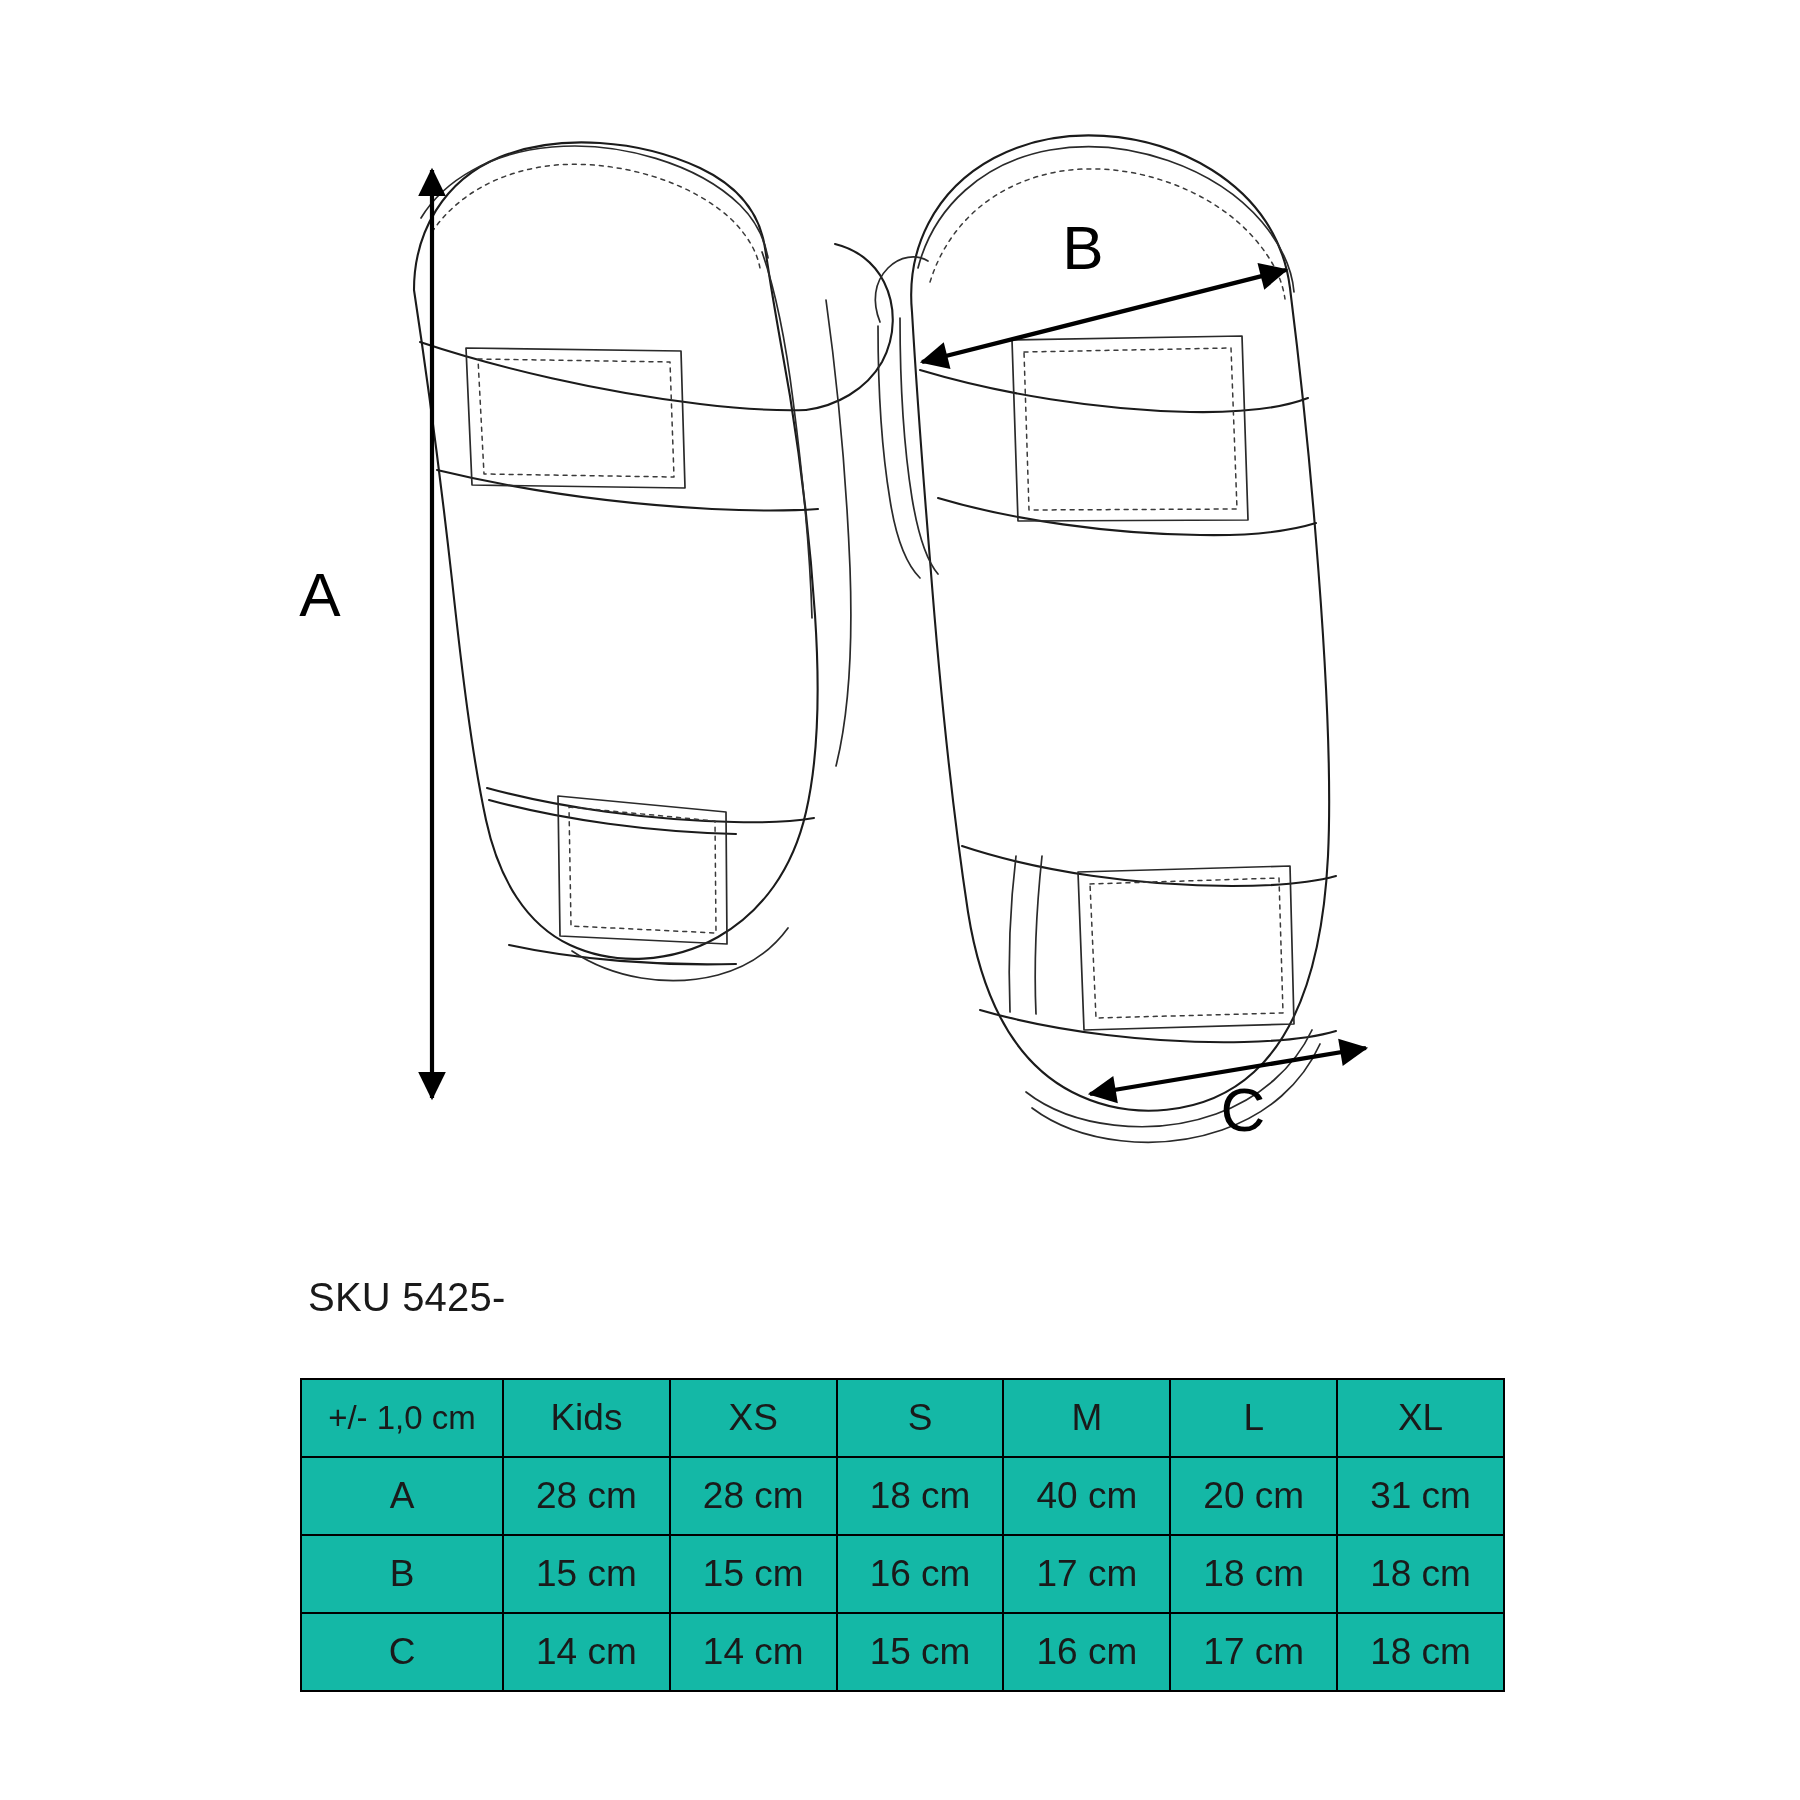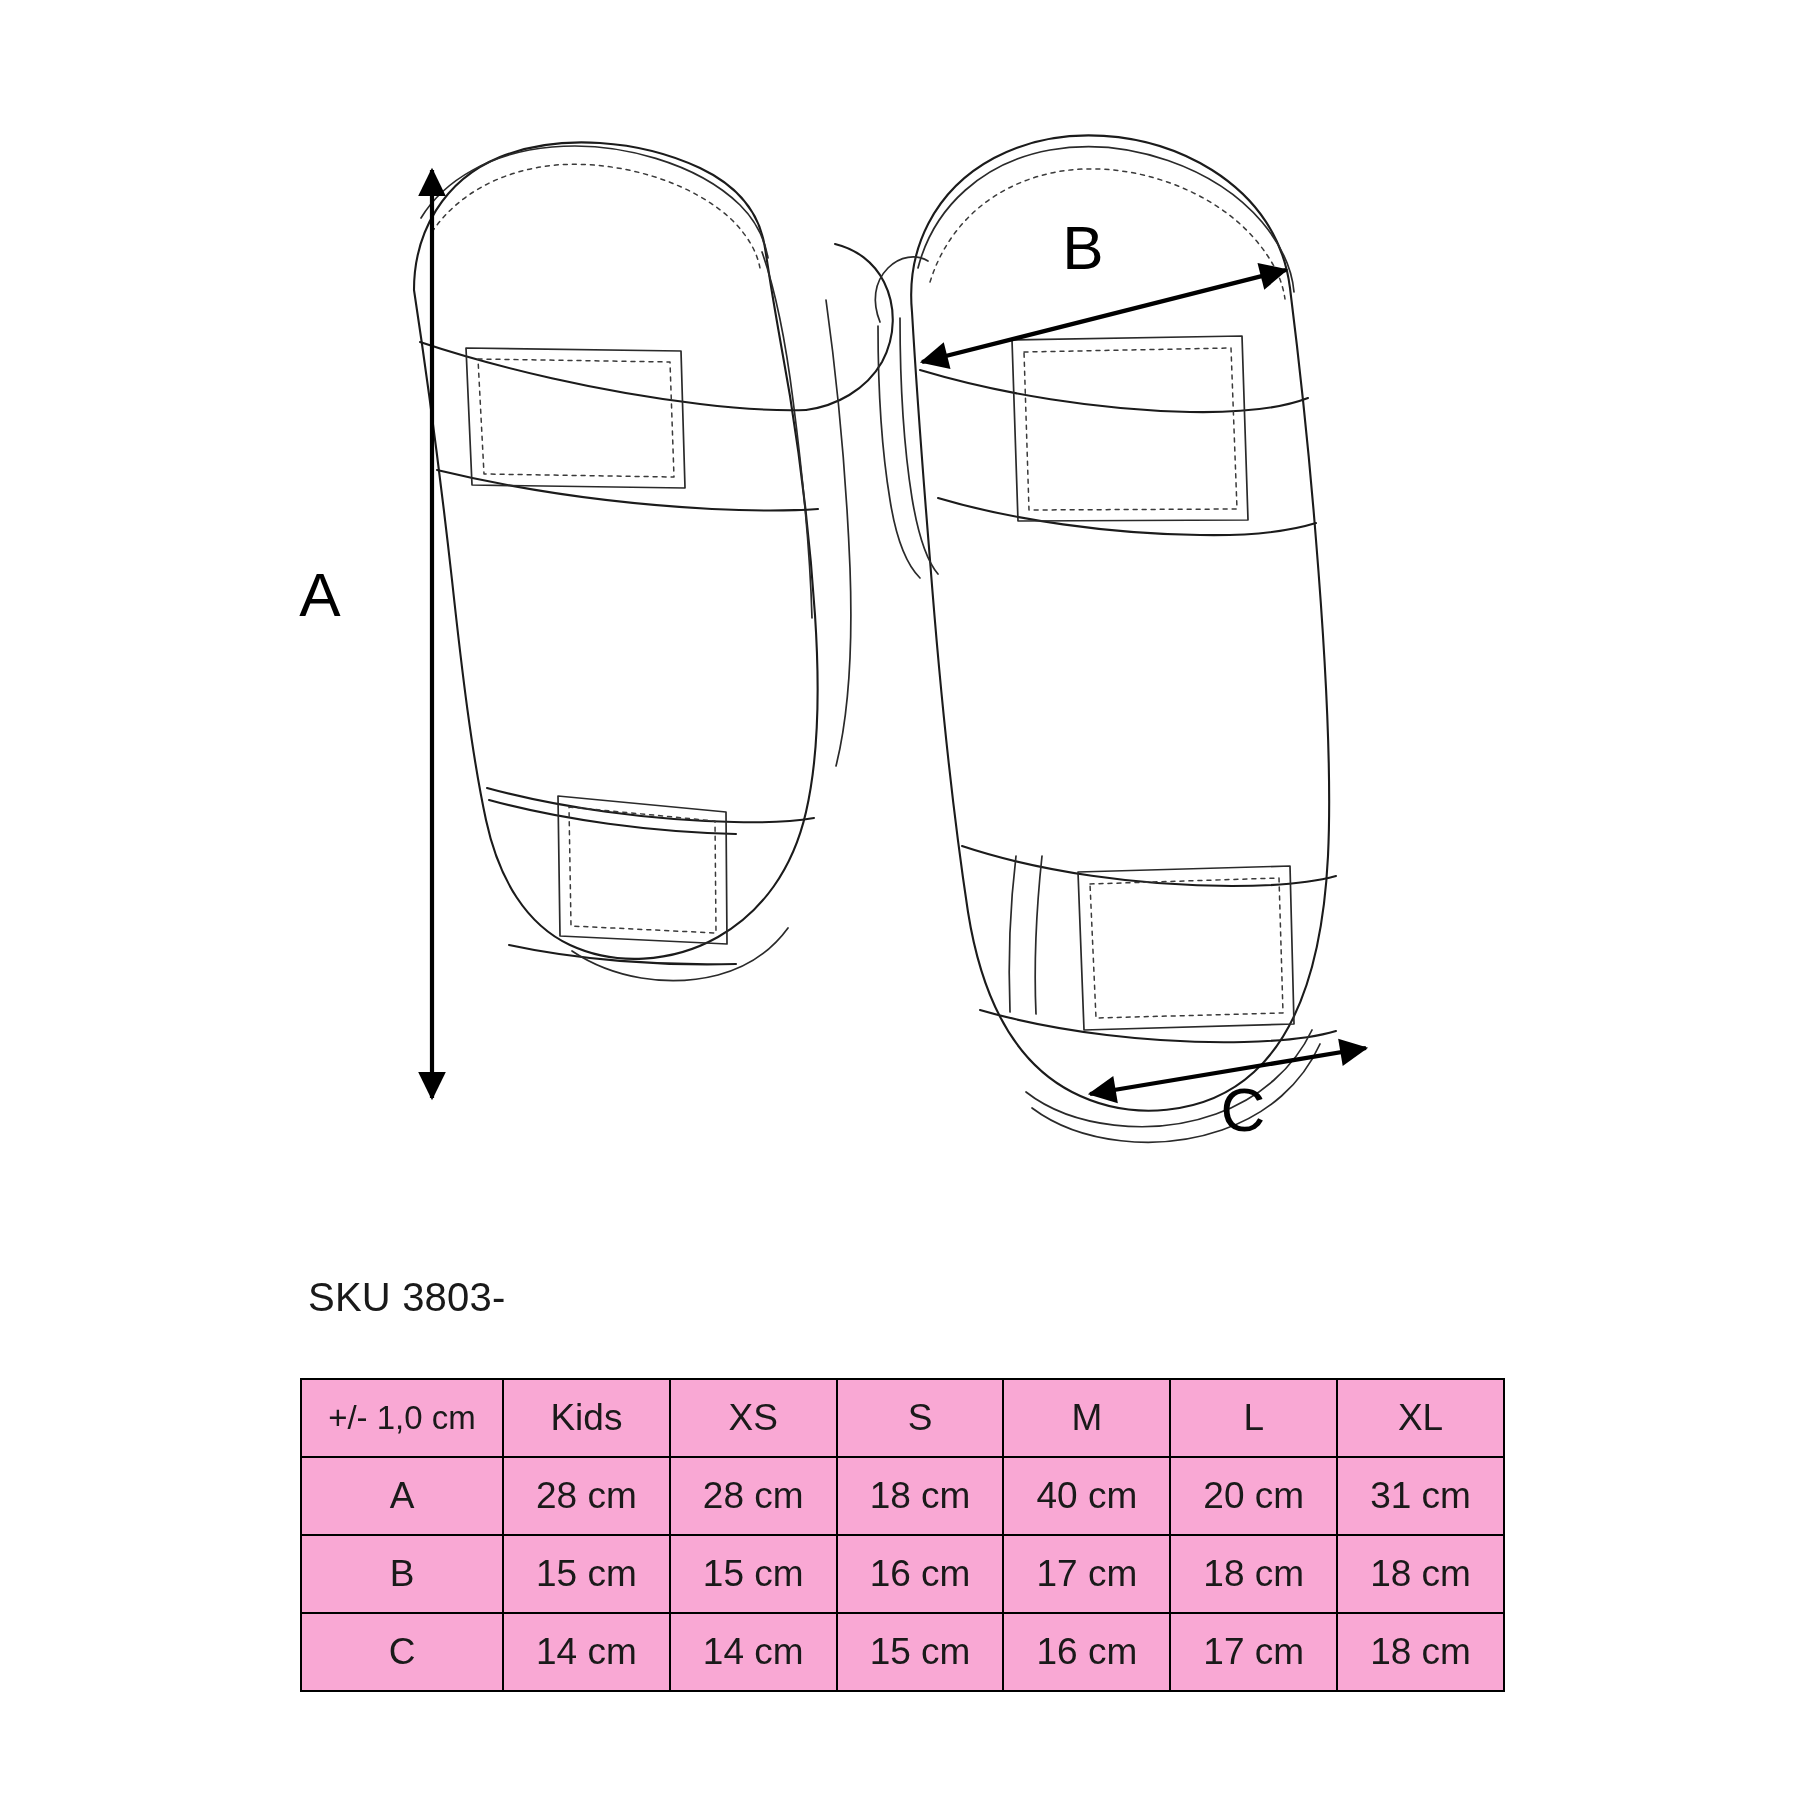--- a/index.html
+++ b/index.html
@@ -93,21 +93,21 @@
   }
   table#size-table td, table#size-table th {
     border: 2.6px solid #000000;
     height: 76px;
     text-align: center;
     vertical-align: middle;
     font-size: 37px;
     font-weight: normal;
     color: #1a1a1a;
     padding: 0;
-    background: #f9a8d4;
+    background: #14b8a6;
     margin-left: 8px;
   }
   table#size-table th.corner,
   table#size-table td.rowhead {
     width: 200px;
   }
   table#size-table th.corner {
     font-size: 33px;
   }
 </style>
@@ -292,21 +292,21 @@
       <line class="dim-line" x1="922" y1="362" x2="1286" y2="270" marker-start="url(#arrowStart)" marker-end="url(#arrowEnd)"></line>
       <text class="dim-label" x="1083" y="253">B</text>
     </g>
 
     <g>
       <line class="dim-line" x1="1090" y1="1094" x2="1366" y2="1048" marker-start="url(#arrowStart)" marker-end="url(#arrowEnd)"></line>
       <text class="dim-label" x="1243" y="1115">C</text>
     </g>
   </svg>
 
-  <div id="sku-line">SKU 3803-</div>
+  <div id="sku-line">SKU 5425-</div>
 
   <div id="size-table-wrap">
     <table id="size-table">
       <thead>
         <tr>
           <th class="corner">+/- 1,0 cm</th>
           <th>Kids</th>
           <th>XS</th>
           <th>S</th>
           <th>M</th>

